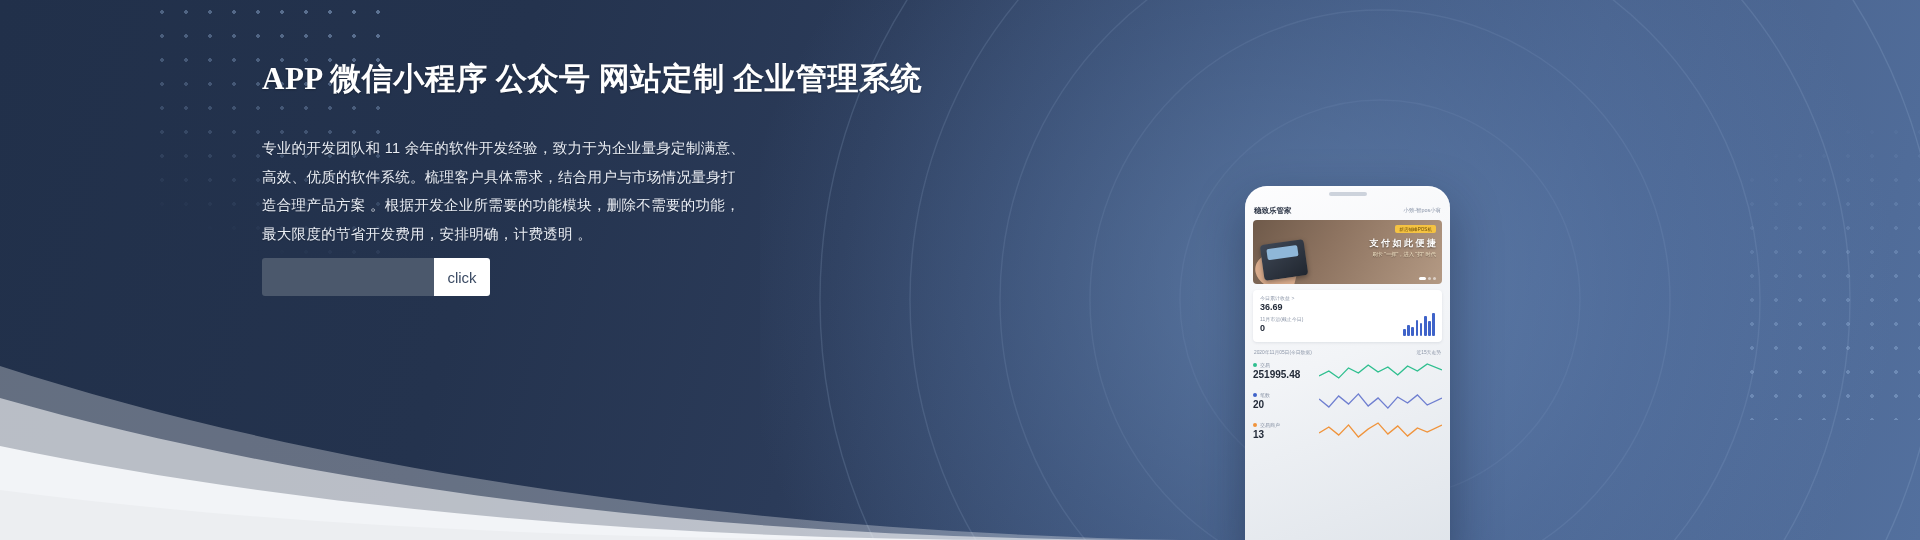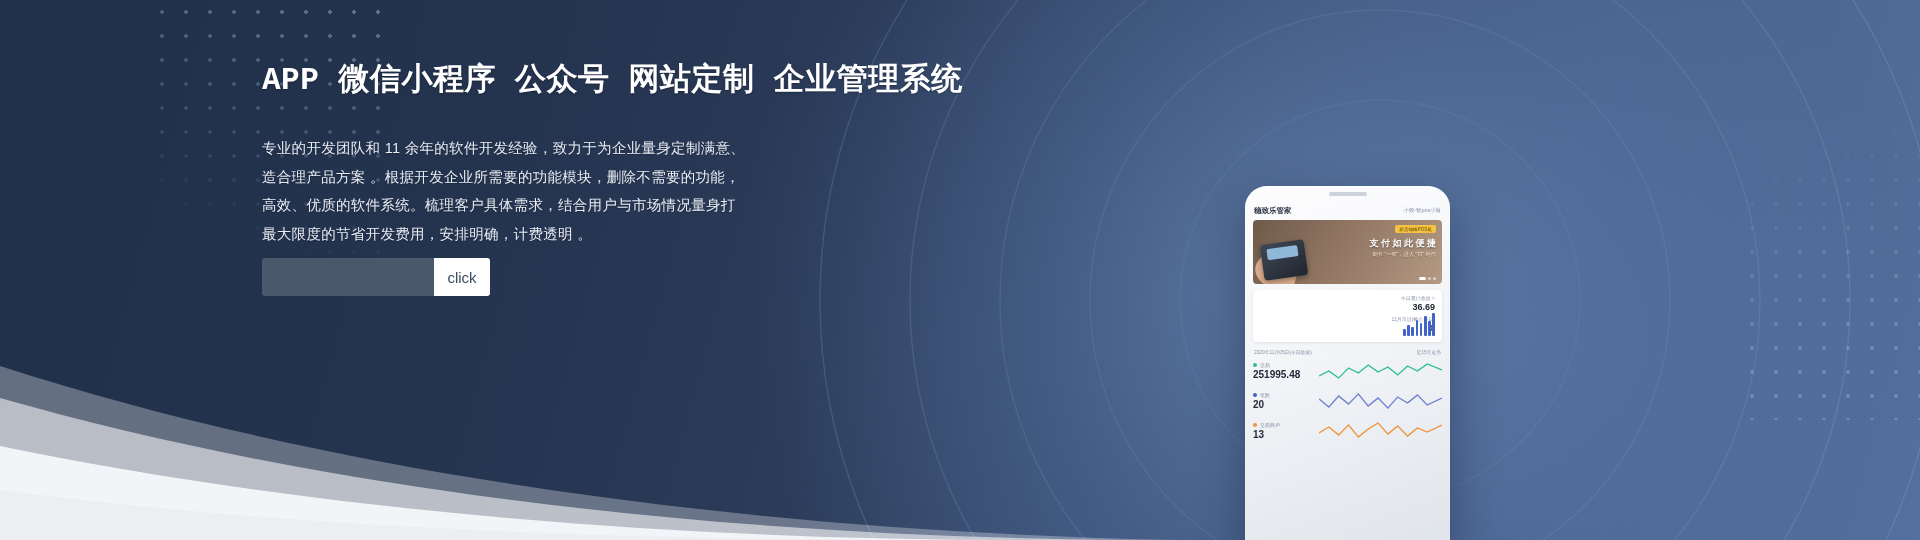--- a/index.html
+++ b/index.html
@@ -38,21 +38,21 @@
     -webkit-mask-image:linear-gradient(160deg, rgba(0,0,0,0) 10%, rgba(0,0,0,.8) 60%, rgba(0,0,0,1) 100%);
     mask-image:linear-gradient(160deg, rgba(0,0,0,0) 10%, rgba(0,0,0,.8) 60%, rgba(0,0,0,1) 100%);
   }
 
   
   .waves{position:absolute;left:0;bottom:0;width:1920px;height:300px;pointer-events:none;}
 
   
   .copy{position:absolute;left:262px;top:58px;width:820px;}
   .headline{
-    font-family:Liberation Mono, monospace;
+    font-family:Liberation Serif, serif;
     font-size:31px;font-weight:700;color:#ffffff;letter-spacing:.5px;
     margin:0 0 34px 0;white-space:nowrap;
     text-shadow:0 1px 2px rgba(0,0,0,.28);
   }
   .para{margin:0;}
   .para .ln{
     display:block;
     font-size:14.5px;color:#e9edf4;line-height:28.5px;
     letter-spacing:.3px;white-space:nowrap;
     text-shadow:0 1px 1px rgba(0,0,0,.22);
@@ -128,21 +128,21 @@
   .ph-hero .dots3 i{width:3px;height:3px;border-radius:50%;background:rgba(255,255,255,.55);}
   .ph-hero .dots3 i.on{background:#fff;width:7px;border-radius:2px;}
 
   .ph-card{
     margin-top:6px;background:#fff;border-radius:4px;padding:5px 7px;
     box-shadow:0 1px 3px rgba(30,45,70,.10);
     position:relative;
   }
   .kv-label{font-size:5px;color:#8c96a8;margin-bottom:1px;}
   .kv-value{font-size:9px;color:#222a38;font-weight:700;}
-  .kv-row{margin-bottom:4px;text-align:right;}
+  .kv-row{margin-bottom:4px;}
   .mini-bars{
     position:absolute;right:7px;bottom:6px;display:flex;align-items:flex-end;gap:1.6px;height:24px;
   }
   .mini-bars i{width:2.6px;background:#3f63c9;border-radius:1px;}
 
   .ph-sec-head{
     display:flex;justify-content:space-between;align-items:center;
     margin:7px 1px 4px 1px;
   }
   .ph-sec-head .l{font-size:4.8px;color:#8c96a8;}
@@ -174,22 +174,22 @@
     </svg>
   </div>
 
   <div class="dots"></div>
   <div class="dots2"></div>
 
   <div class="copy">
     <h1 class="headline">APP 微信小程序 公众号 网站定制 企业管理系统</h1>
     <p class="para">
       <span class="ln">专业的开发团队和 11 余年的软件开发经验，致力于为企业量身定制满意、</span>
+      <span class="ln">高效、优质的软件系统。梳理客户具体需求，结合用户与市场情况量身打</span>
       <span class="ln">造合理产品方案 。根据开发企业所需要的功能模块，删除不需要的功能，</span>
-      <span class="ln">高效、优质的软件系统。梳理客户具体需求，结合用户与市场情况量身打</span>
       <span class="ln">最大限度的节省开发费用，安排明确，计费透明 。</span>
     </p>
   </div>
 
   <div class="cta">
     <input class="cta-field" type="text" placeholder="" style="">
     <button class="cta-btn">click</button>
   </div>
 
   <div class="phone-wrap">

